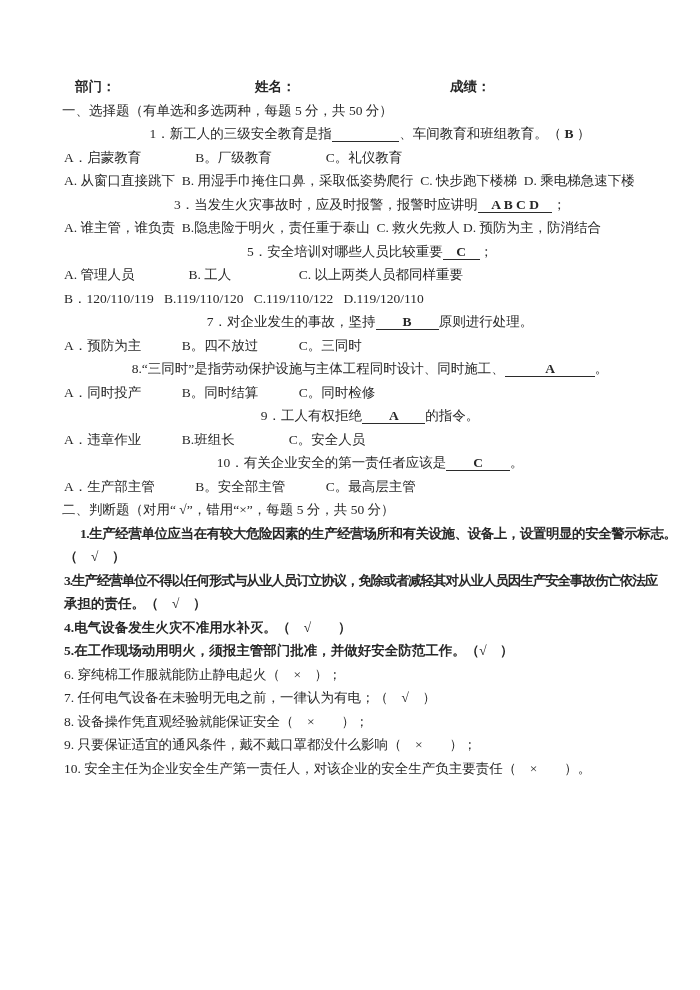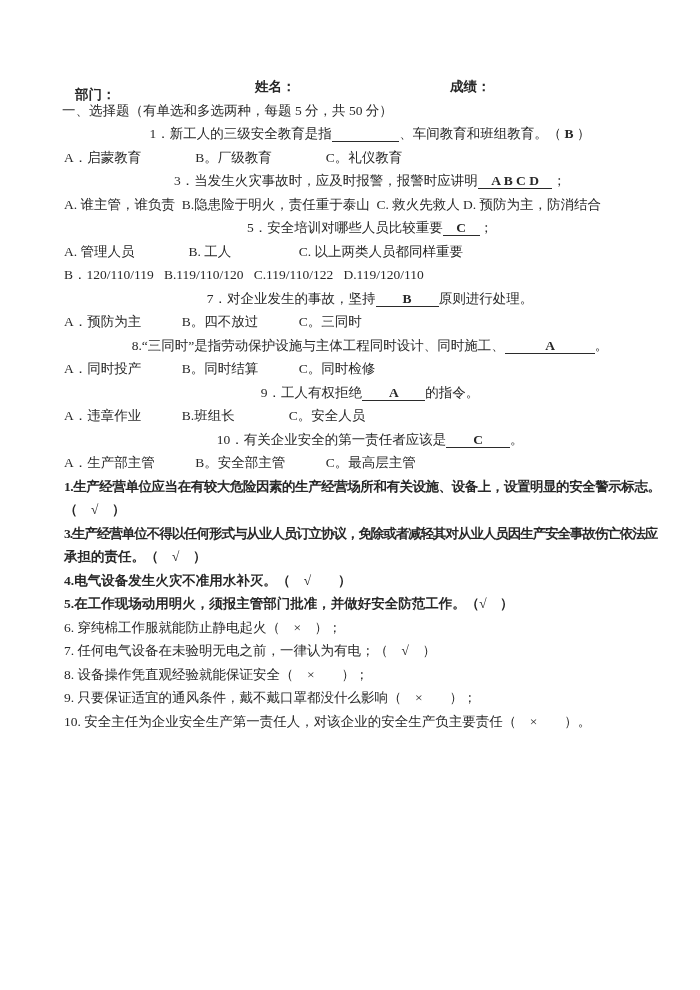--- a/index.html
+++ b/index.html
@@ -23,54 +23,56 @@
   .sec{padding-left:0;}
   .q{padding-left:12px;text-align:center;}
   .opt{padding-left:2px;}
   .tf{padding-left:2px;}
   .tfb{padding-left:2px;font-weight:bold;}
   .blank{
     font-weight:bold;
     border-bottom:1px solid #2b2b2b;
   }
   .ans{font-weight:bold;}
-  .tight1{letter-spacing:-0.45px;}
+  .tight1{letter-spacing:-0.45px;margin-left:16px;}
   .tight2{letter-spacing:-1.05px;text-align:center;}
   .hdr{position:relative;height:23.5px;font-weight:bold;}
-  .h-dept{position:absolute;left:13px;top:8px;}
+  .h-dept{position:absolute;left:13px;top:0;}
   .h-name{position:absolute;left:193px;top:0;}
   .h-score{position:absolute;left:388px;top:0;}
 </style>
 </head>
 <body>
 
 <div class="page" style="background: rgb(255, 255, 255); color: rgb(40, 40, 40);">
   <div class="content">
     <p class="line hdr">
       <span class="h-dept">部门：</span>
       <span class="h-name">姓名：</span>
       <span class="h-score">成绩：</span>
     </p>
 
   <p class="line sec"><span class="txt">一、选择题（有单选和多选两种，每题 5 分，共 50 分）</span></p>
       <p class="line q"><span class="txt">1．新工人的三级安全教育是指</span><span class="blank">　　　　　</span><span class="txt">、车间教育和班组教育。（ </span><span class="ans">B</span><span class="txt"> ）</span></p>
       <p class="line opt"><span class="txt">A．启蒙教育　　　　B。厂级教育　　　　C。礼仪教育</span></p>
+      <p class="line opt"><span class="txt">A. 从窗口直接跳下  B. 用湿手巾掩住口鼻，采取低姿势爬行  C. 快步跑下楼梯  D. 乘电梯急速下楼</span></p>
       <p class="line q"><span class="txt">3．当发生火灾事故时，应及时报警，报警时应讲明</span><span class="blank">　A B C D　</span><span class="txt">；</span></p>
       <p class="line opt"><span class="txt">A. 谁主管，谁负责  B.隐患险于明火，责任重于泰山  C. 救火先救人 D. 预防为主，防消结合</span></p>
       <p class="line q"><span class="txt">5．安全培训对哪些人员比较重要</span><span class="blank">　C　</span><span class="txt">；</span></p>
       <p class="line opt"><span class="txt">A. 管理人员　　　　B. 工人　　　　　C. 以上两类人员都同样重要</span></p>
       <p class="line opt"><span class="txt">B．120/110/119   B.119/110/120   C.119/110/122   D.119/120/110</span></p>
       <p class="line q"><span class="txt">7．对企业发生的事故，坚持</span><span class="blank">　　B　　</span><span class="txt">原则进行处理。</span></p>
       <p class="line opt"><span class="txt">A．预防为主　　　B。四不放过　　　C。三同时</span></p>
       <p class="line q"><span class="txt">8.“三同时”是指劳动保护设施与主体工程同时设计、同时施工、</span><span class="blank">　　　A　　　</span><span class="txt">。</span></p>
       <p class="line opt"><span class="txt">A．同时投产　　　B。同时结算　　　C。同时检修</span></p>
       <p class="line q"><span class="txt">9．工人有权拒绝</span><span class="blank">　　A　　</span><span class="txt">的指令。</span></p>
       <p class="line opt"><span class="txt">A．违章作业　　　B.班组长　　　　C。安全人员</span></p>
       <p class="line q"><span class="txt">10．有关企业安全的第一责任者应该是</span><span class="blank">　　C　　</span><span class="txt">。</span></p>
       <p class="line opt"><span class="txt">A．生产部主管　　　B。安全部主管　　　C。最高层主管</span></p>
+      <p class="line sec"><span class="txt">二、判断题（对用“ √”，错用“×”，每题 5 分，共 50 分）</span></p>
       <p class="line tfb"><span class="txt tight1">1.生产经营单位应当在有较大危险因素的生产经营场所和有关设施、设备上，设置明显的安全警示标志。</span><br><span class="txt">（　√　）</span></p>
       <p class="line tfb"><span class="txt tight2">3.生产经营单位不得以任何形式与从业人员订立协议，免除或者减轻其对从业人员因生产安全事故伤亡依法应</span><br><span class="txt">承担的责任。（　√　）</span></p>
       <p class="line tfb"><span class="txt">4.电气设备发生火灾不准用水补灭。（　√　　）</span></p>
       <p class="line tfb"><span class="txt">5.在工作现场动用明火，须报主管部门批准，并做好安全防范工作。（√　）</span></p>
       <p class="line tf"><span class="txt">6. 穿纯棉工作服就能防止静电起火（　×　）；</span></p>
       <p class="line tf"><span class="txt">7. 任何电气设备在未验明无电之前，一律认为有电；（　√　）</span></p>
       <p class="line tf"><span class="txt">8. 设备操作凭直观经验就能保证安全（　×　　）；</span></p>
       <p class="line tf"><span class="txt">9. 只要保证适宜的通风条件，戴不戴口罩都没什么影响（　×　　）；</span></p>
       <p class="line tf"><span class="txt">10. 安全主任为企业安全生产第一责任人，对该企业的安全生产负主要责任（　×　　）。</span></p>
     </div>

